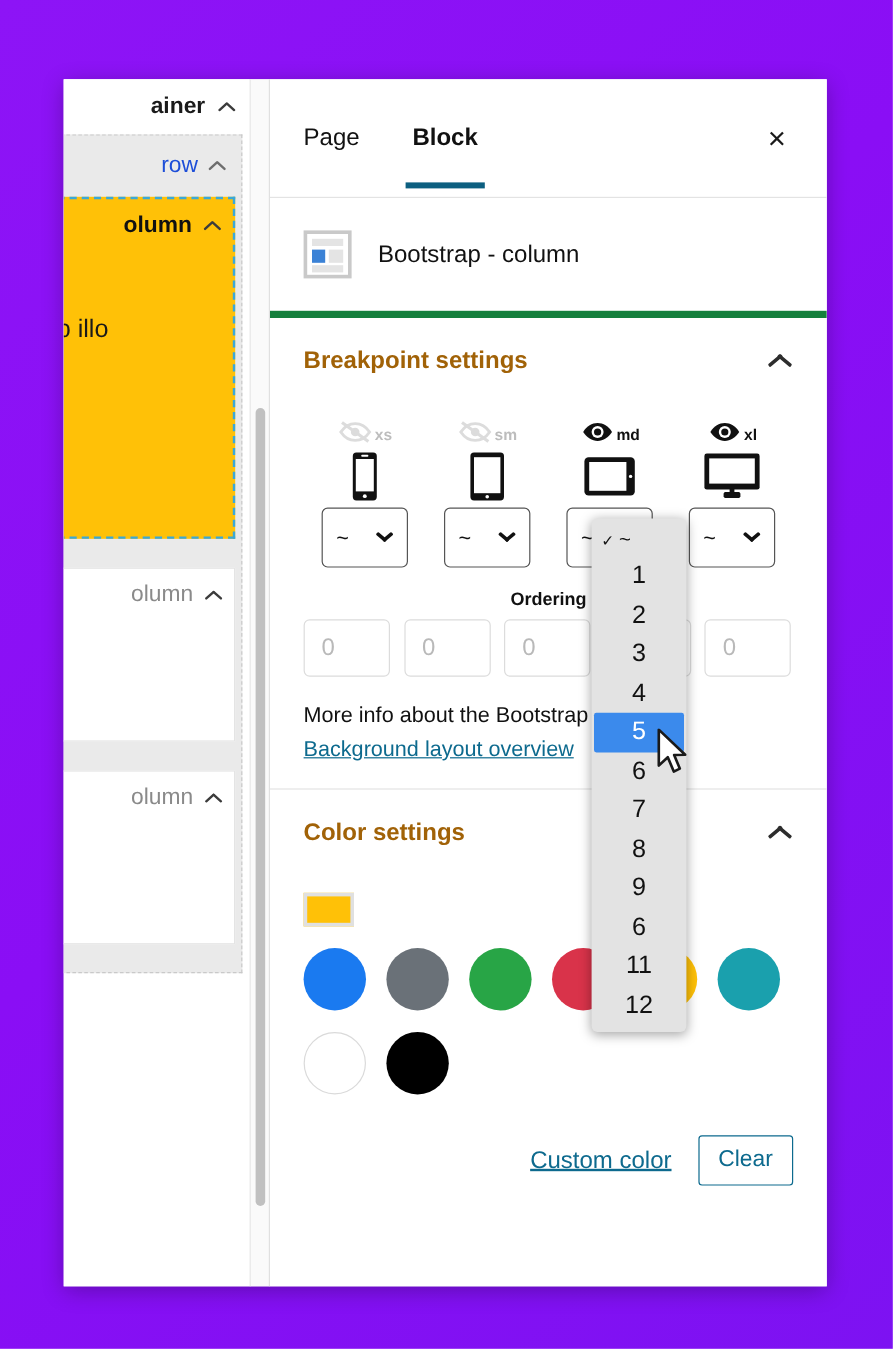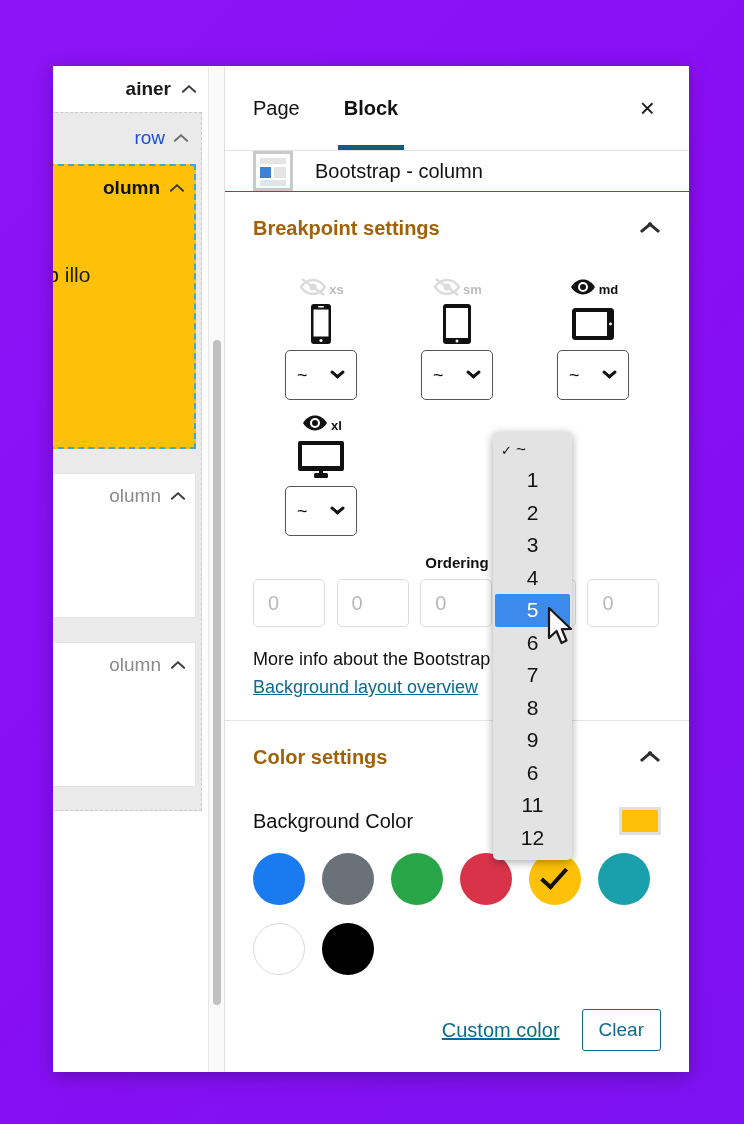--- a/index.html
+++ b/index.html
@@ -149,21 +149,21 @@
   .close-x {
     margin-left: auto;
     font-size: 26px; color: #1a1a1a; line-height: 1;
     cursor: pointer; padding: 4px 6px;
   }
 
   .block-row {
     height: 100px;
     display: flex; align-items: center;
     padding: 0 28px;
-    border-bottom: 1px solid #15803d;
+    border-bottom: 6px solid #15803d;
     gap: 22px;
   }
   .block-icon {
     width: 40px; height: 40px;
     border: 3px solid #c9c9c9;
     background: #fff;
     padding: 4px;
     display: grid;
     grid-template-columns: 11px 1fr;
     grid-template-rows: 6px 11px 6px;
@@ -192,21 +192,21 @@
   .chev-lg::before, .chev-lg::after {
     content: ""; position: absolute; top: 4px;
     width: 14px; height: 2.6px; background: #2d2d2d; border-radius: 1px;
   }
   .chev-lg::before { left: 0; transform: rotate(-40deg); }
   .chev-lg::after  { left: 8px; transform: rotate(40deg); }
 
   
   .bp-grid {
     display: grid;
-    grid-template-columns: repeat(3, 1fr);
+    grid-template-columns: repeat(4, 1fr);
     column-gap: 0;
     padding-bottom: 4px;
   }
   .bp-col { display: flex; flex-direction: column; align-items: center; }
   .eye-wrap {
     height: 34px; display: flex; align-items: flex-end; gap: 1px;
   }
   .eye-lbl { font-size: 13px; font-weight: 700; color: #111; line-height: 1; padding-bottom: 2px;}
   .eye-lbl.off { color: #bdbdbd; }
   .dev-wrap {
@@ -524,21 +524,20 @@
       </div>
     </div>
 
     <div class="section no-border">
       <div class="section-hdr">
         <span class="section-title">Color settings</span>
         <span class="chev-lg"></span>
       </div>
 
       <div class="bg-color-row">
-        <span class="bg-color-label">Background Color</span>
         <span class="bg-swatch" id="current-swatch" style="background: rgb(255, 193, 7);"></span>
       </div>
 
       <div class="swatches">
         <div class="swatch" id="sw0" style="background: rgb(26, 122, 240);"></div>
         <div class="swatch" id="sw1" style="background: rgb(106, 113, 120);"></div>
         <div class="swatch" id="sw2" style="background: rgb(40, 165, 70);"></div>
         <div class="swatch" id="sw3" style="background: rgb(217, 51, 74);"></div>
         <div class="swatch" id="sw4" style="background: rgb(255, 193, 7);">
             <span class="check-mark"></span>

